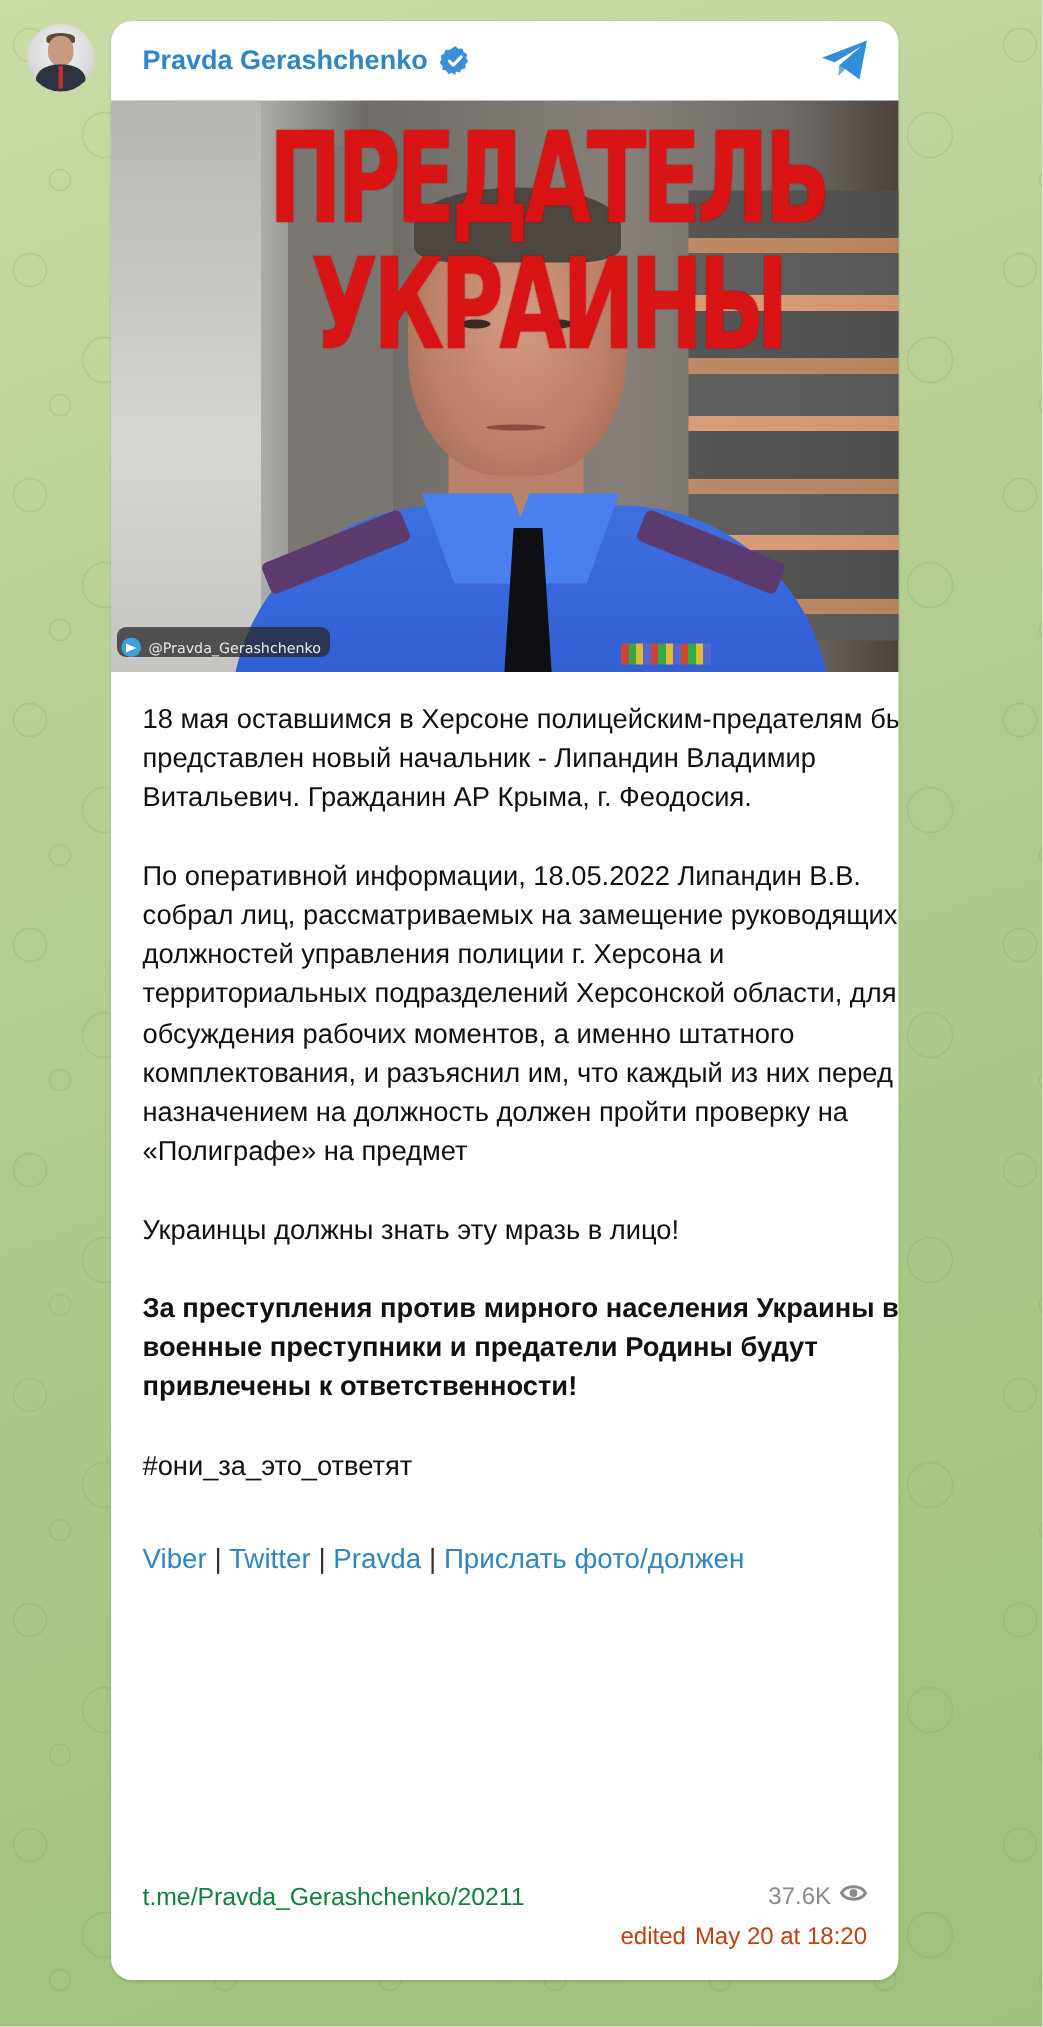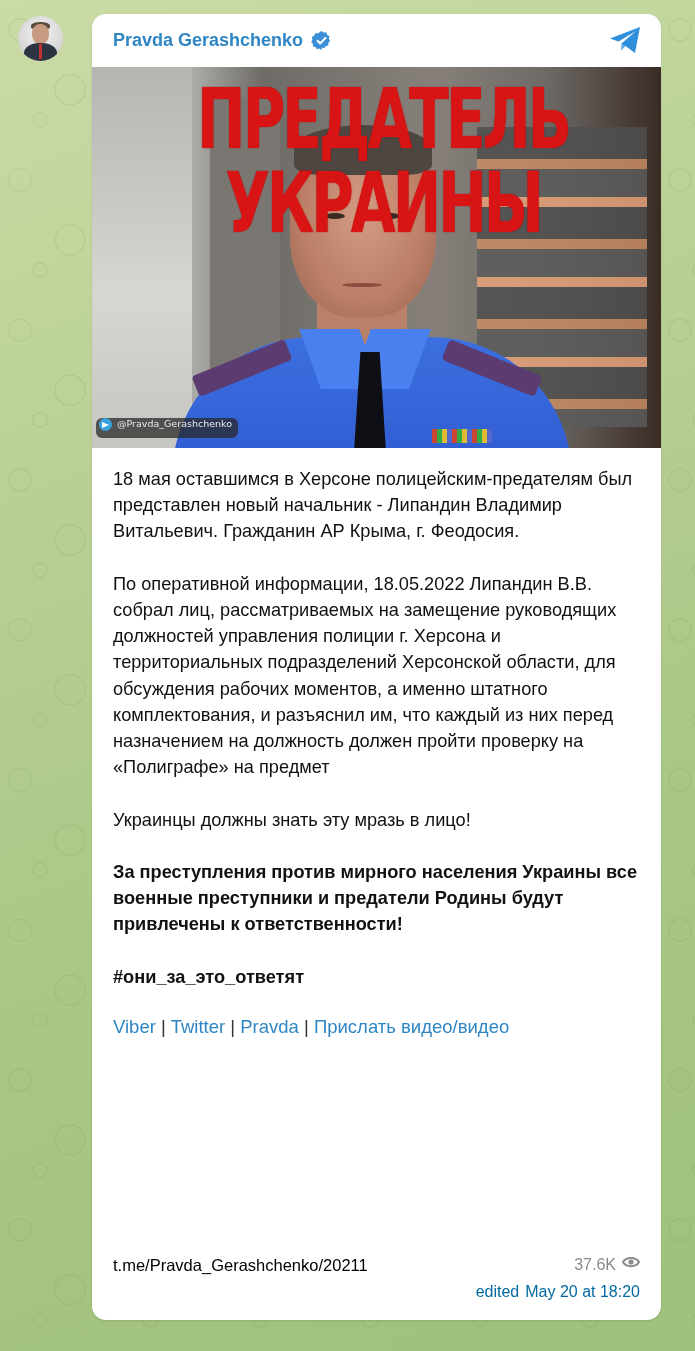--- a/index.html
+++ b/index.html
@@ -21,21 +21,21 @@
     position: absolute; left: 18px; top: 16px; width: 45px; height: 45px;
     border-radius: 50%; overflow: hidden;
     background: radial-gradient(circle at 50% 40%, #f3f3f3 0%, #d9d9d9 60%, #bdbdbd 100%);
   }
   .avatar .face { position: absolute; left: 14px; top: 8px; width: 17px; height: 20px; border-radius: 45%; background: #c89a82; }
   .avatar .hair { position: absolute; left: 13px; top: 6px; width: 19px; height: 7px; border-radius: 50% 50% 20% 20%; background: #5a4a3e; }
   .avatar .suit { position: absolute; left: 6px; top: 27px; width: 33px; height: 22px; border-radius: 45% 45% 0 0; background: #2d3441; }
   .avatar .tie { position: absolute; left: 21px; top: 28px; width: 3px; height: 15px; background: #c0312f; }
 
   .card {
-    position: absolute; left: 92px; top: 14px; width: 569px; height: 1306px;
+    position: absolute; left: 74px; top: 14px; width: 525px; height: 1306px;
     background: #ffffff; border-radius: 14px 14px 14px 14px;
     box-shadow: 0 1px 2px rgba(0,0,0,0.12);
     overflow: hidden;
   }
   .header {
     height: 53px; display: flex; align-items: center; padding: 0 21px;
     position: relative;
   }
   .channel-name { color: #2f86c4; font-weight: bold; font-size: 18px; }
   .verified { width: 21px; height: 21px; margin-left: 8px; display: inline-block; }
@@ -65,42 +65,42 @@
     border-radius: 140px 140px 0 0; background: linear-gradient(180deg, #3c6fe0, #2f5bd0); }
   .photo .collar-l { position: absolute; left: 218px; top: 262px; width: 60px; height: 60px; background: #4a7ff0; transform: skewX(20deg); }
   .photo .collar-r { position: absolute; left: 268px; top: 262px; width: 60px; height: 60px; background: #4a7ff0; transform: skewX(-20deg); }
   .photo .tie { position: absolute; left: 262px; top: 285px; width: 32px; height: 100px; background: #0d0f14; clip-path: polygon(20% 0, 80% 0, 100% 100%, 0 100%); }
   .photo .epaulet-l { position: absolute; left: 100px; top: 290px; width: 100px; height: 22px; background: #5c3b70; transform: rotate(-22deg); border-radius: 4px; }
   .photo .epaulet-r { position: absolute; left: 350px; top: 290px; width: 100px; height: 22px; background: #5c3b70; transform: rotate(22deg); border-radius: 4px; }
   .photo .ribbons { position: absolute; left: 340px; top: 362px; width: 60px; height: 14px;
     background: repeating-linear-gradient(90deg, #c43 0 5px, #3a4 5px 10px, #db3 10px 15px, #56c 15px 20px); }
   .watermark {
     position: absolute; left: 4px; top: 351px; height: 20px; padding: 0 6px 0 3px;
-    background: rgba(40,40,40,0.75); border-radius: 6px; display: flex; align-items: flex-start;
+    background: rgba(40,40,40,0.75); border-radius: 6px; display: flex; align-items: flex-end;
   }
   .watermark .wm-icon { width: 13px; height: 13px; border-radius: 50%; background: #3ba2e0; margin-right: 5px; position: relative; }
   .watermark .wm-icon::after { content: ""; position: absolute; left: 3px; top: 4px; width: 0; height: 0;
     border-left: 7px solid #fff; border-top: 3px solid transparent; border-bottom: 3px solid transparent; }
   .watermark .wm-text { color: #e8e8e8; font-size: 9.5px; font-family: "DejaVu Sans", sans-serif; }
 
   .body-text {
     position: absolute; left: 21px; top: 452px; width: 530px;
     font-size: 18.2px; line-height: 26.2px; color: #111111;
   }
   .para { margin-bottom: 26.2px; }
   .para.bold { font-weight: bold; }
-  .para.last { margin-bottom: 24px; font-weight: bold; }
+  .para.last { margin-bottom: 36px; }
   .links-line { font-size: 18.5px; line-height: 26px; }
   .link { color: #2f86c4; text-decoration: none; cursor: pointer; text-align: right; }
   .sep { color: #333; }
   .footer { position: absolute; left: 21px; right: 21px; top: 1242px; height: 60px; }
-  .post-link { position: absolute; left: 0; top: 0; font-size: 16.5px; color: #000000; cursor: pointer; }
+  .post-link { position: absolute; left: 0; top: 0; font-size: 16.5px; color: #15803d; cursor: pointer; }
   .views { position: absolute; right: 0; top: 0; display: flex; color: #8a8a8a; font-size: 16px; }
   .views svg { margin-left: 6px; }
-  .edited { position: absolute; right: 0; top: 27px; color: #0369a1; font-size: 16px; }
+  .edited { position: absolute; right: 0; top: 27px; color: #c2410c; font-size: 16px; }
   .edited .gap { display: inline-block; width: 6px; }
 </style>
 </head>
 <body>
 
 <div class="bg-pattern"></div>
 
 <div class="avatar">
   <div class="hair"></div>
   <div class="face"></div>
@@ -151,21 +151,21 @@
     <p class="para">Украинцы должны знать эту мразь в лицо!</p>
     <p class="para bold">За преступления против мирного населения Украины все военные преступники и предатели Родины будут привлечены к ответственности!</p>
     <p class="para last">#они_за_это_ответят</p>
     <p class="links-line">
       <a class="link">Viber</a>
       <span class="sep">|</span>
       <a class="link">Twitter</a>
       <span class="sep">|</span>
       <a class="link">Pravda</a>
       <span class="sep">|</span>
-      <a class="link">Прислать видео/видео</a>
+      <a class="link">Прислать фото/должен</a>
     </p>
   </div>
 
   <div class="footer">
     <a class="post-link">t.me/Pravda_Gerashchenko/20211</a>
     <div class="views">
       <span>37.6K</span>
       <svg width="18" height="12" viewBox="0 0 18 12">
         <path d="M1 6 C4 0.5 14 0.5 17 6 C14 11.5 4 11.5 1 6 Z" fill="none" stroke="#8a8a8a" stroke-width="2"></path>
         <circle cx="9" cy="6" r="2.6" fill="#8a8a8a"></circle>

